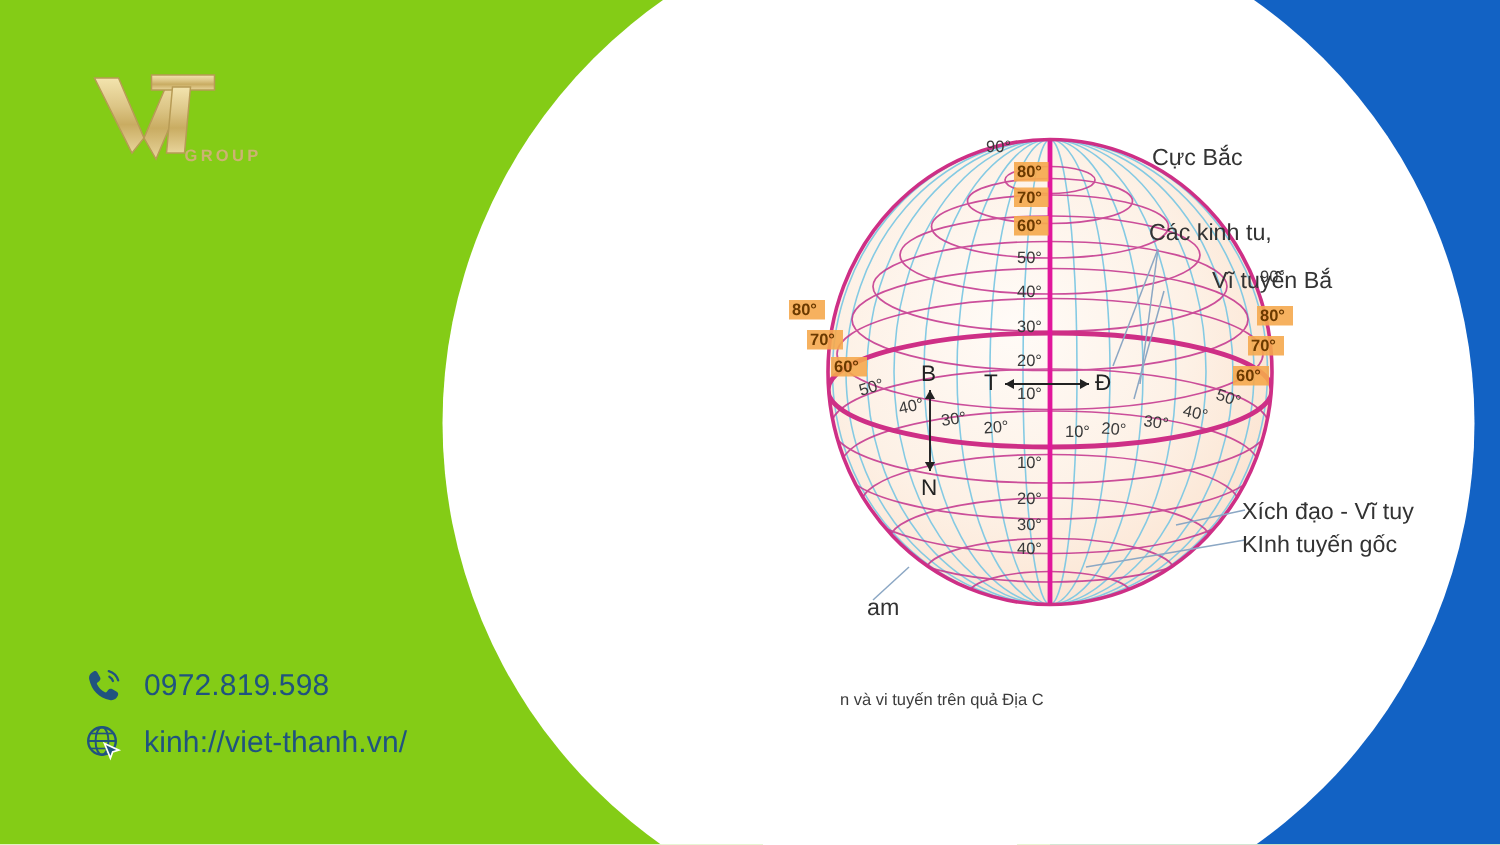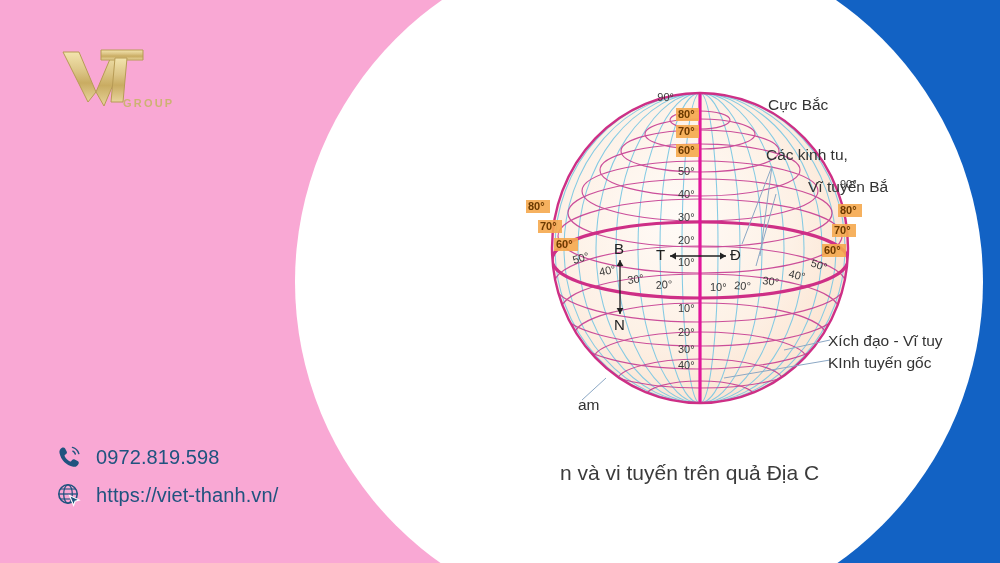--- a/index.html
+++ b/index.html
@@ -5,21 +5,21 @@
   * { margin:0; padding:0; box-sizing:border-box; }
   html, body {
     width:1000px; height:563px;
     overflow:hidden;
     background:#ffffff;
     font-family:"Liberation Sans", sans-serif;
   }
   #stage {
     position:relative;
     width:1000px; height:563px;
-    background:#f9a8d4;
+    background:#84cc16;
     overflow:hidden;
   }
 
   
   #blue-panel {
     position:absolute;
     top:0; right:0;
     width:300px; height:563px;
     background:#1262C4;
     z-index:1;
@@ -95,21 +95,21 @@
   }
   .deg      { font-size:11px; fill:#3a3a3a; }
   .deg-hi   { font-size:11px; fill:#6b3a00; font-weight:bold; }
   .anno     { font-size:15.5px; fill:#333333; }
   .cardinal { font-size:15px; fill:#222222; }
   #caption {
     position:absolute;
     left:560px; top:461px;
     width:420px;
     z-index:5;
-    font-size:21px;
+    font-size:11px;
     color:#3b3b3b;
     white-space:nowrap;
     overflow:hidden;
   }
 </style>
 </head>
 <body>
 
 <div id="stage">
 
@@ -160,21 +160,21 @@
 
     <div class="contact-row">
       <svg class="contact-ico" viewBox="0 0 26 26">
         <circle cx="12" cy="12" r="9.2" fill="none" stroke="#20537F" stroke-width="1.6"></circle>
         <ellipse cx="12" cy="12" rx="4.3" ry="9.2" fill="none" stroke="#20537F" stroke-width="1.3"></ellipse>
         <line x1="2.8" y1="12" x2="21.2" y2="12" stroke="#20537F" stroke-width="1.3"></line>
         <line x1="4.4" y1="7" x2="19.6" y2="7" stroke="#20537F" stroke-width="1.1"></line>
         <line x1="4.4" y1="17" x2="19.6" y2="17" stroke="#20537F" stroke-width="1.1"></line>
         <path d="M13.6,13.6 L23.2,18.1 L19.1,19.3 L17.6,23.4 Z" fill="#20537F" stroke="#ffffff" stroke-width="1.1"></path>
       </svg>
-      <span class="contact-txt">https://viet-thanh.vn/</span>
+      <span class="contact-txt">kinh://viet-thanh.vn/</span>
     </div>
 
   </div>
 
   <div id="illustration">
     <svg width="470" height="460" viewBox="0 0 470 460">
       <defs>
         <radialGradient id="globeFill" cx="42%" cy="40%" r="68%">
           <stop offset="0%" stop-color="#FFFBF7"></stop>
           <stop offset="58%" stop-color="#FDF1E6"></stop>

